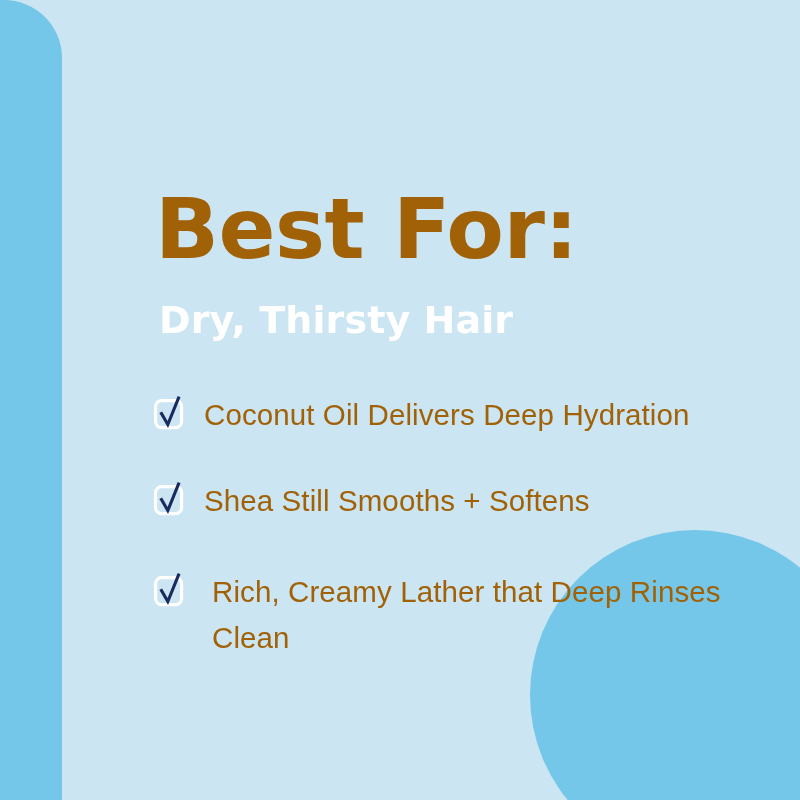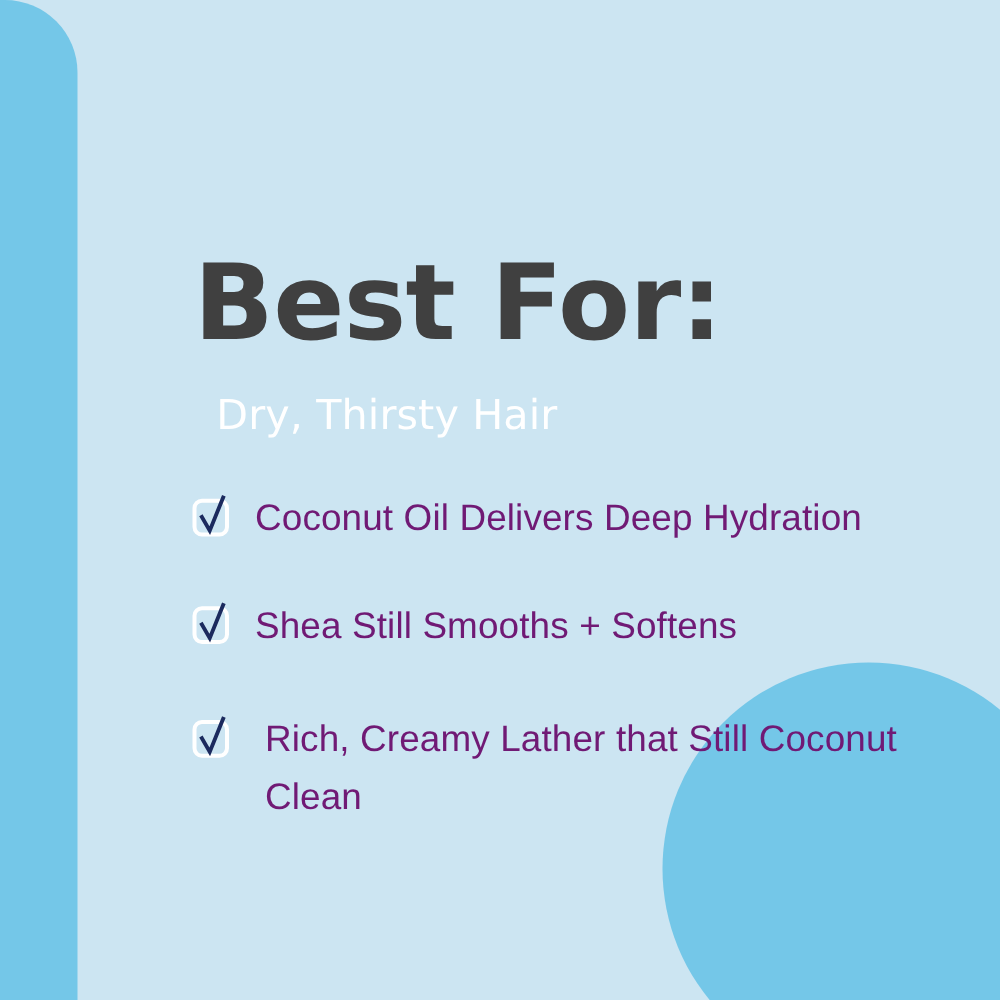--- a/index.html
+++ b/index.html
@@ -46,41 +46,41 @@
   #content {
     position: absolute;
     left: 155px;
     top: 0;
     width: 600px;
     height: 800px;
   }
 
   #title {
     position: absolute;
-    top: 200px;
+    top: 187px;
     left: 0;
     margin: 0;
     font-family: "DejaVu Sans", "Liberation Sans", sans-serif;
     font-size: 84px;
     line-height: 1;
     font-weight: 700;
     letter-spacing: -0.5px;
-    color: #404040;
+    color: #a16207;
     white-space: nowrap;
   }
 
   #subtitle {
     position: absolute;
     top: 299px;
     left: 2px;
-    margin: 16px;
+    margin: 2px;
     font-family: "DejaVu Sans", "Liberation Sans", sans-serif;
-    font-size: 33px;
+    font-size: 38px;
     line-height: 1;
-    font-weight: 400;
+    font-weight: 700;
     letter-spacing: 0.1px;
     color: #ffffff;
     white-space: nowrap;
   }
 
   #benefit-list {
     position: absolute;
     top: 392px;
     left: 0;
     width: 600px;
@@ -110,21 +110,21 @@
     top: -8px;
     overflow: visible;
   }
 
   .benefit-text {
     font-family: "Liberation Sans", sans-serif;
     font-size: 29.5px;
     line-height: 46px;
     font-weight: 400;
     letter-spacing: 0.1px;
-    color: #701a75;
+    color: #a16207;
   }
 
   
   .benefit-item.i0 .benefit-text { margin-left: 0px; }
   .benefit-item.i1 .benefit-text { margin-left: 0px; }
   .benefit-item.i2 .benefit-text { margin-left: 8px; }
 
   .benefit-item.i1 { margin-bottom: 45px; }
 </style>
 </head>
@@ -163,18 +163,18 @@
         <span class="benefit-text">Shea Still Smooths + Softens</span>
       </li>
 
       <li class="benefit-item i2">
         <span class="check-box">
           <svg width="30" height="40" viewBox="0 0 30 40" fill="none" xmlns="http://www.w3.org/2000/svg">
             <rect x="1.6" y="9.6" width="26" height="27" rx="6" ry="6" stroke="#ffffff" stroke-width="3.2" fill="none"></rect>
             <path d="M7.5 22.5 L13.8 33.5 L24.5 7.0" stroke="#1b2a5e" stroke-width="3.1" stroke-linecap="square" stroke-linejoin="miter" fill="none"></path>
           </svg>
         </span>
-        <span class="benefit-text">Rich, Creamy Lather that Still Coconut Clean</span>
+        <span class="benefit-text">Rich, Creamy Lather that Deep Rinses Clean</span>
       </li>
 
     </ul>
   </div>
 </div>
 
 </body></html>

